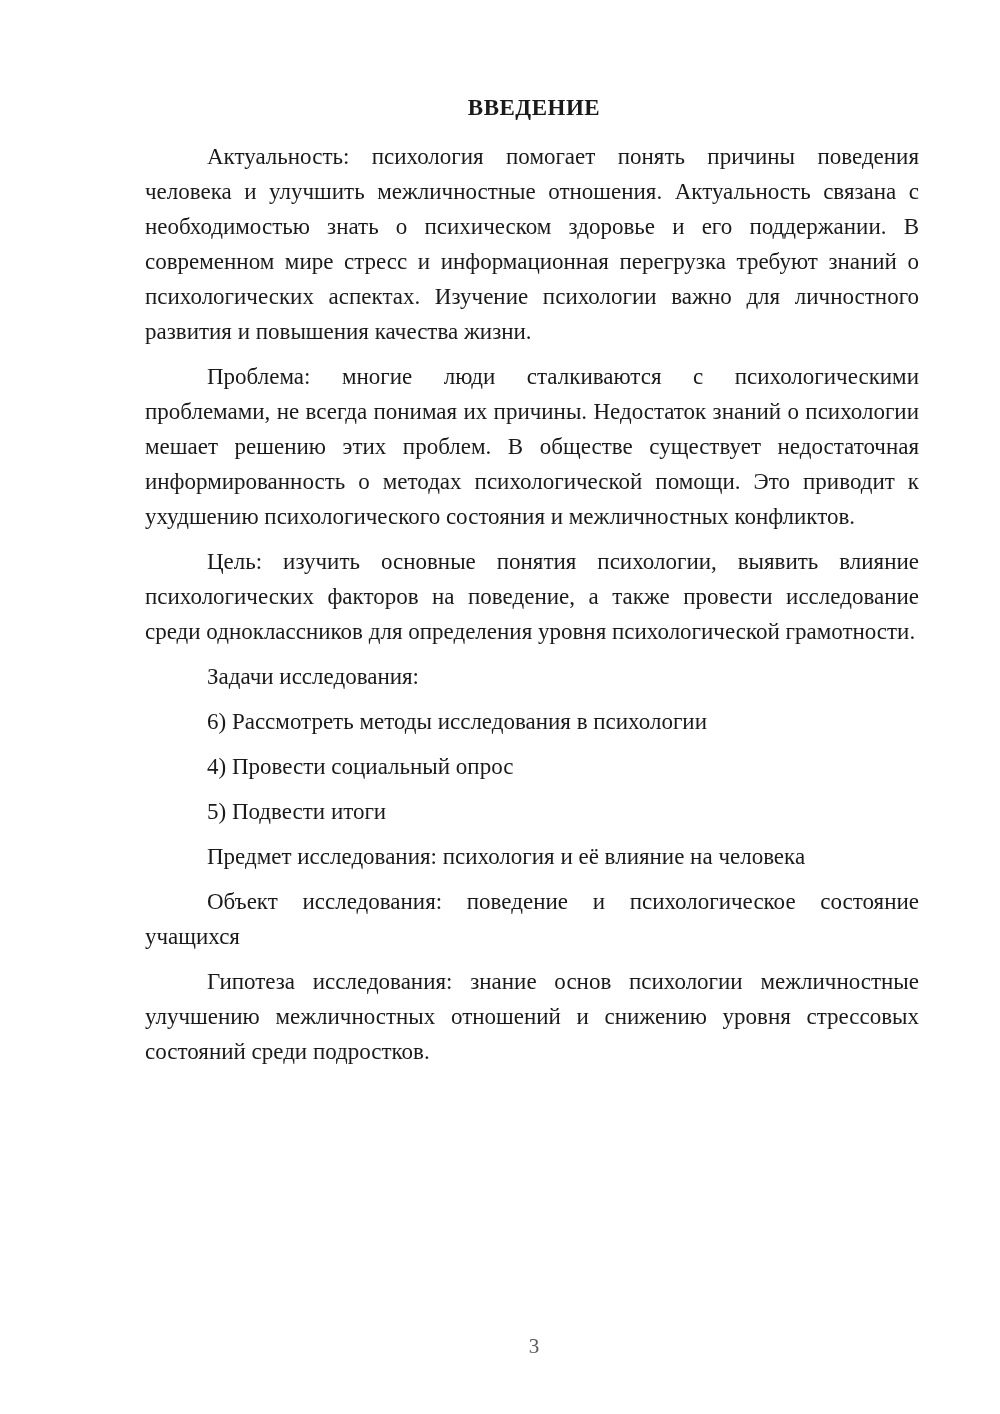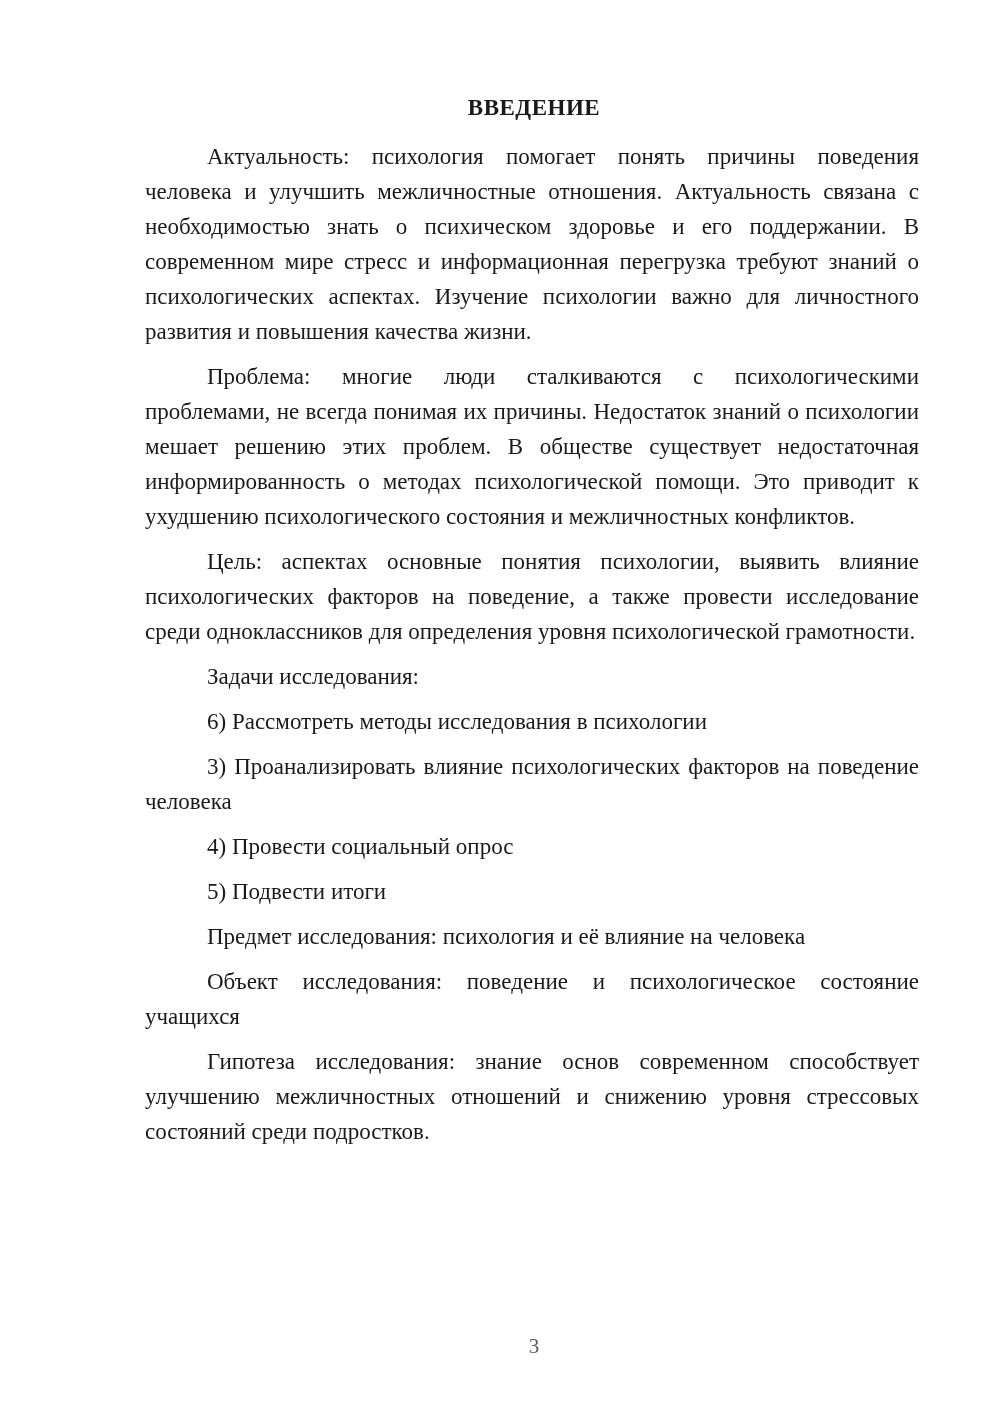--- a/index.html
+++ b/index.html
@@ -48,34 +48,33 @@
 <body>
 
 <div class="page">
 
   <h1 class="title">ВВЕДЕНИЕ</h1>
 
   <p class="para">Актуальность: психология помогает понять причины поведения человека и улучшить межличностные отношения. Актуальность связана с необходимостью знать о психическом здоровье и его поддержании. В современном мире стресс и информационная перегрузка требуют знаний о психологических аспектах. Изучение психологии важно для личностного развития и повышения качества жизни.</p>
 
   <p class="para">Проблема: многие люди сталкиваются с психологическими проблемами, не всегда понимая их причины. Недостаток знаний о психологии мешает решению этих проблем. В обществе существует недостаточная информированность о методах психологической помощи. Это приводит к ухудшению психологического состояния и межличностных конфликтов.</p>
 
-  <p class="para">Цель: аспектах основные понятия психологии, выявить влияние психологических факторов на поведение, а также провести исследование среди одноклассников для определения уровня психологической грамотности.</p>
+  <p class="para">Цель: изучить основные понятия психологии, выявить влияние психологических факторов на поведение, а также провести исследование среди одноклассников для определения уровня психологической грамотности.</p>
 
   <p class="para">Задачи исследования:</p>
 
 
   <p class="para">6) Рассмотреть методы исследования в психологии</p>
 
-  <p class="para">3) Проанализировать влияние психологических факторов на поведение человека</p>
 
   <p class="para">4) Провести социальный опрос</p>
 
   <p class="para">5) Подвести итоги</p>
 
   <p class="para">Предмет исследования: психология и её влияние на человека</p>
 
   <p class="para">Объект исследования: поведение и психологическое состояние учащихся</p>
 
-  <p class="para">Гипотеза исследования: знание основ современном способствует улучшению межличностных отношений и снижению уровня стрессовых состояний среди подростков.</p>
+  <p class="para">Гипотеза исследования: знание основ психологии межличностные улучшению межличностных отношений и снижению уровня стрессовых состояний среди подростков.</p>
 
   <div class="page-number">3</div>
 
 </div>
 
 </body></html>

